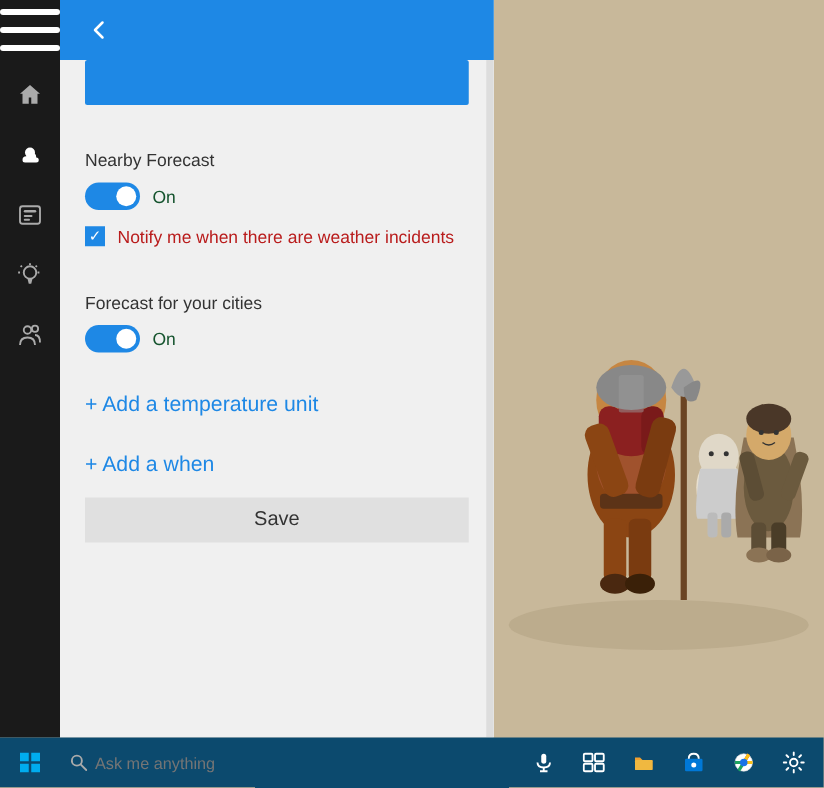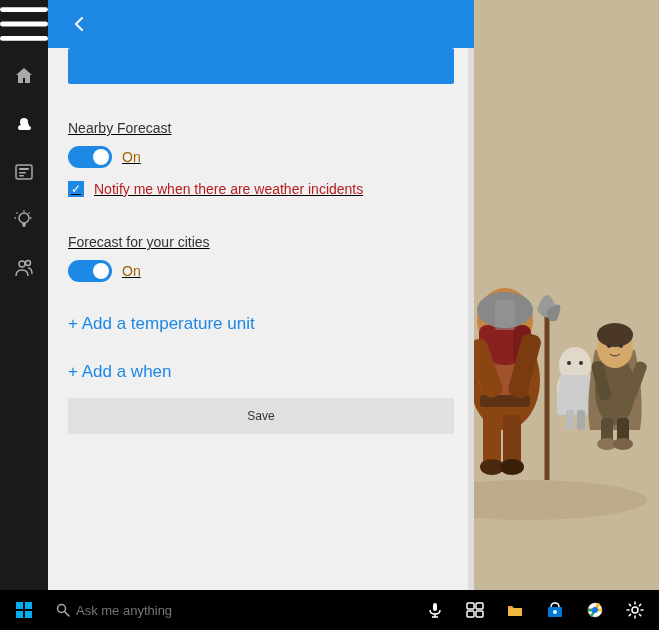--- a/index.html
+++ b/index.html
@@ -20,25 +20,24 @@
       height: 630px;
       background: #c8b89a;
       z-index: 0;
     }
 
     
     .app-panel {
       position: absolute;
       top: 0;
       left: 0;
-      width: 474px;
+      width: 395px;
       height: 590px;
       display: flex;
       z-index: 10;
-      text-decoration: underline;
     }
 
     
     .sidebar {
       width: 48px;
       height: 590px;
       background: #1a1a1a;
       display: flex;
       flex-direction: column;
       align-items: center;
@@ -172,21 +171,21 @@
       right: 3px;
       width: 16px;
       height: 16px;
       border-radius: 50%;
       background: white;
     }
 
     .toggle-label {
       margin-left: 10px;
       font-size: 14px;
-      color: #a16207;
+      color: #14532d;
     }
 
     
     .checkbox-row {
       display: flex;
       align-items: flex-start;
       margin-bottom: 16px;
     }
 
     .checkbox {
@@ -235,34 +234,34 @@
     .save-btn-container {
       padding: 0 0 8px 0;
       margin-top: 8px;
     }
 
     .save-button {
       width: 100%;
       height: 36px;
       background: #e0e0e0;
       border: none;
-      font-size: 12px;
+      font-size: 16px;
       color: #333;
       cursor: pointer;
       font-family: 'Segoe UI', Arial, sans-serif;
     }
 
     
     .taskbar {
       position: absolute;
       bottom: 0;
       left: 0;
       width: 659px;
       height: 40px;
-      background: #000000;
+      background: #0c4a6e;
       display: flex;
       align-items: center;
       z-index: 20;
     }
 
     .taskbar-start {
       width: 48px;
       height: 40px;
       display: flex;
       align-items: center;

